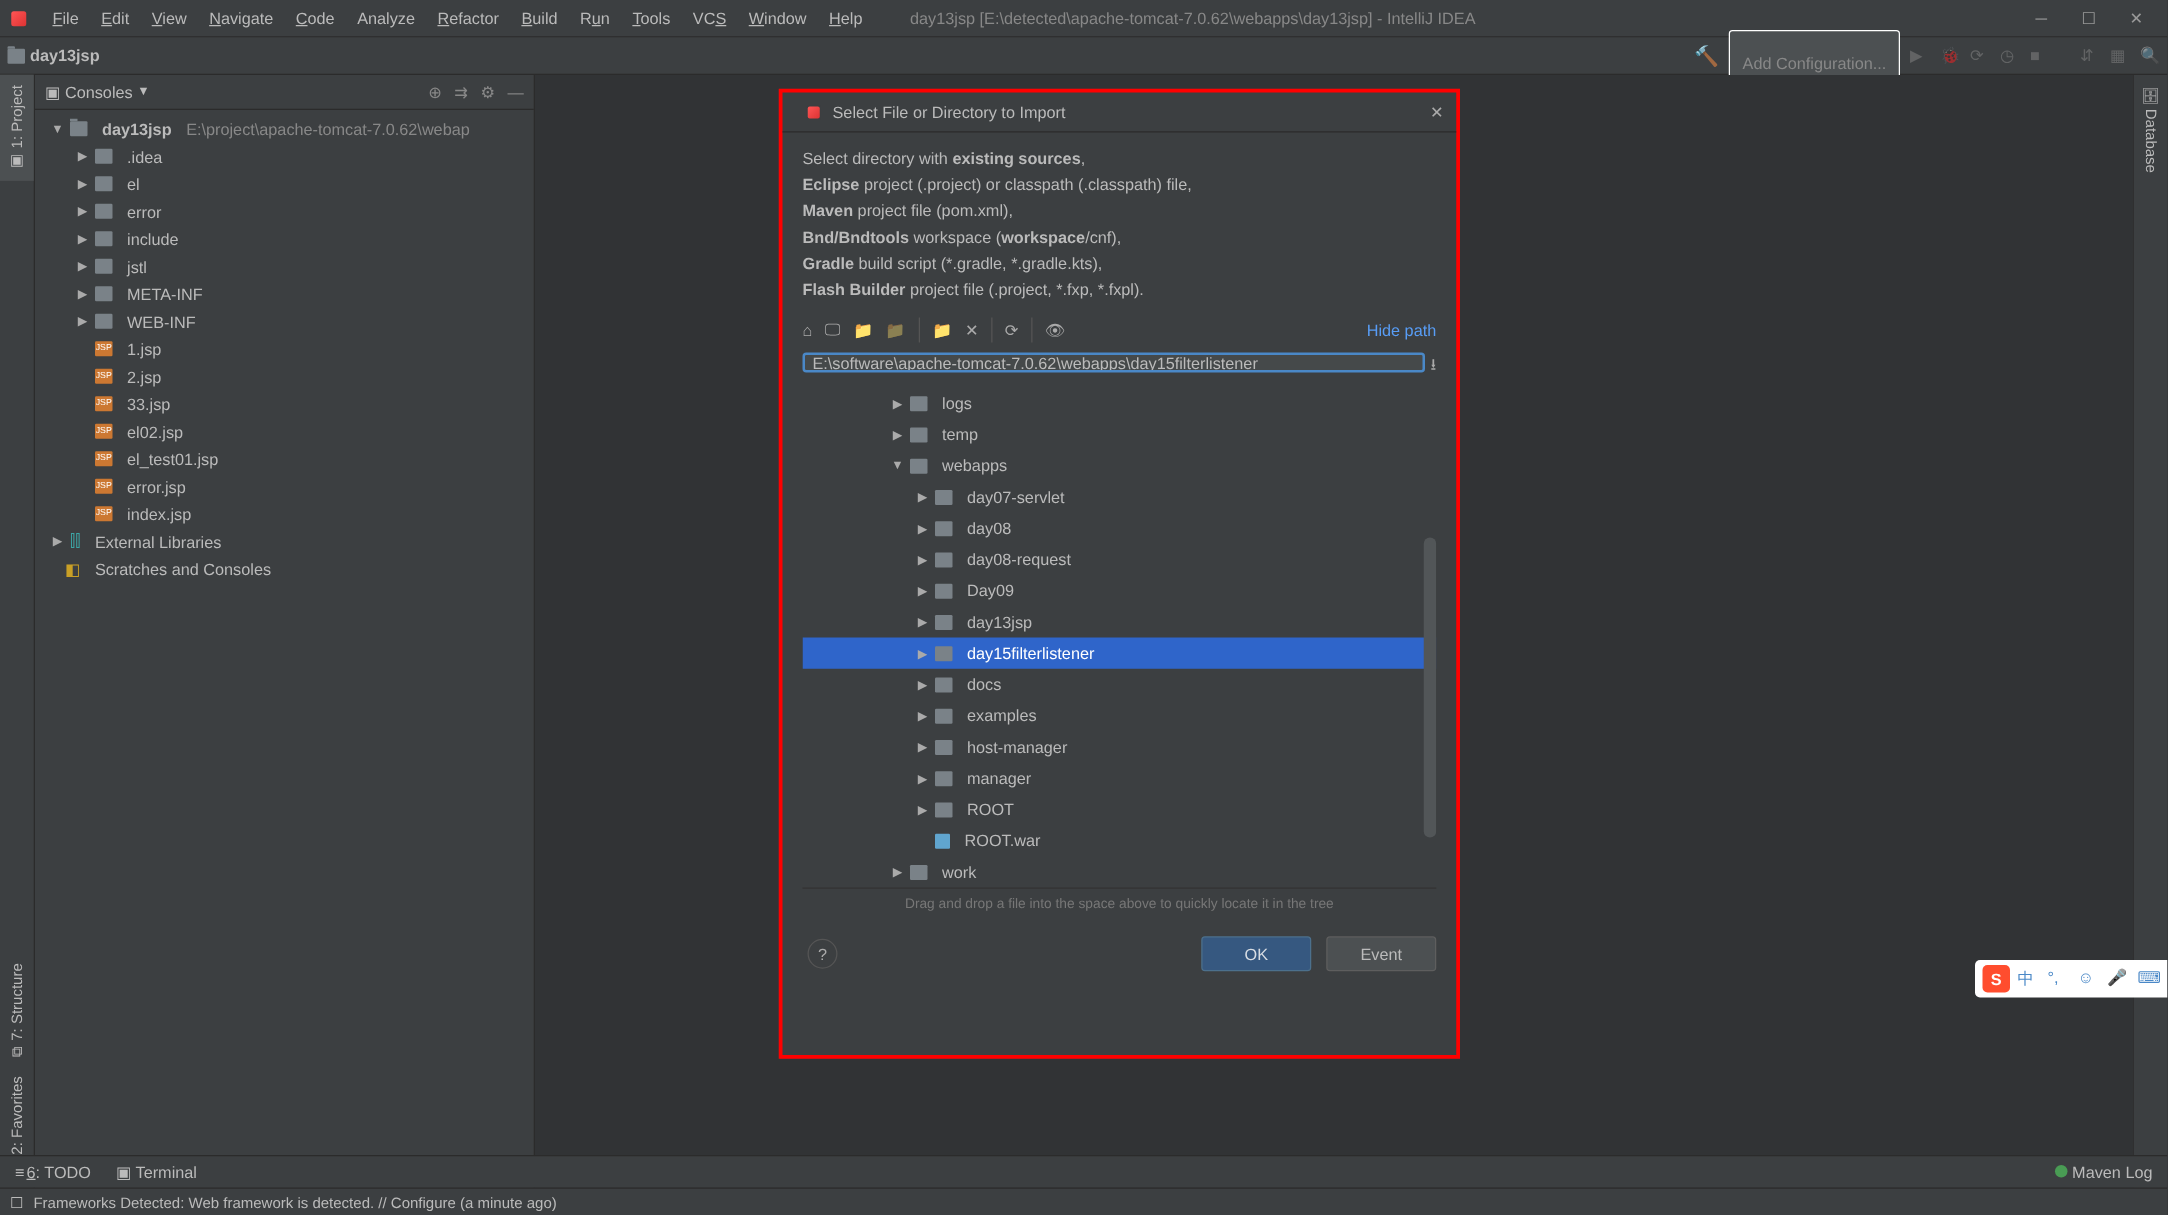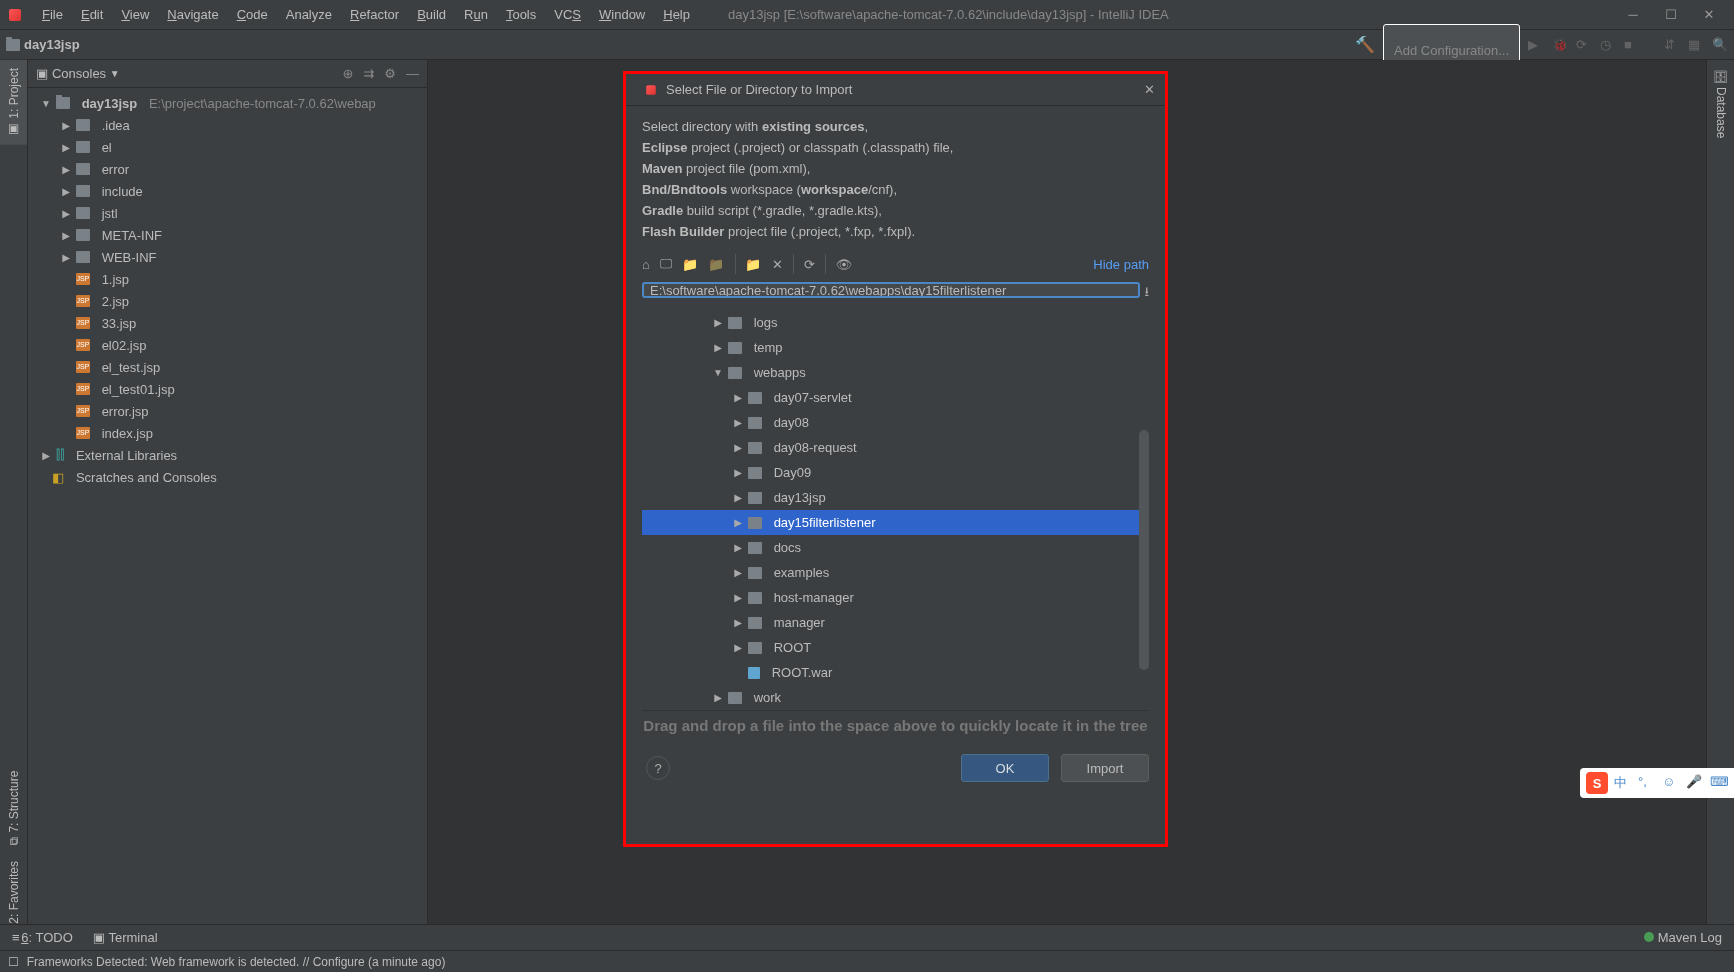--- a/index.html
+++ b/index.html
@@ -52,21 +52,21 @@
     .desc-text { line-height: 21px; color: #bbb; font-size: 13px; }
     .desc-text b { color: #bbb; font-weight: bold; }
     .dlg-toolbar { display: flex; align-items: center; gap: 10px; margin-top: 10px; padding: 2px 0; color:#aaa; }
     .dlg-tool-sep { width: 1px; height: 20px; background: #555; }
     .hide-path { margin-left: auto; color: #589df6; }
     .path-input-row { display: flex; gap: 4px; margin-top: 6px; }
     .path-input { flex: 1; height: 16px; background: #45494a; border: 2px solid #4a88c7; color: #bbb; padding: 0 6px; font-size: 13px; border-radius: 3px; outline:none; }
     .dl-tree { margin-top: 6px; max-height: 410px; overflow-y: auto; border-bottom: 1px solid #333; position:relative;}
     .dl-row { display: flex; align-items: center; height: 25px; gap: 4px; }
     .dl-row.selected { background: #2f65ca; color: #fff; }
-    .dl-hint { text-align: center; color: #777; font-size: 15px; padding: 6px 0; font-weight: bold; }
+    .dl-hint { text-align: center; color: #777; font-size: 11px; padding: 6px 0; }
     .dlg-buttons { display: flex; justify-content: flex-end; gap: 12px; padding-top: 14px; align-items:center;}
     .help-btn { width: 24px; height: 24px; border: 1px solid #555; border-radius: 50%; display:flex;align-items:center;justify-content:center; color:#aaa; margin-right:auto; margin-left:4px;}
     .btn { width: 88px; height: 28px; border-radius: 3px; display:flex;align-items:center;justify-content:center; }
     .btn-primary { background: #365880; border: 1px solid #4c708c; color: #d8dde3; }
     .btn-sec { background: #4c5052; border: 1px solid #5e5e5e; color: #bbb; }
 
     .statusbar { position: absolute; bottom: 0; left: 0; right: 0; height: 22px; background: #3c3f41; border-top: 1px solid #2b2b2b; display:flex;align-items:center; padding:0 8px; color:#bbb; font-size:12px;}
     .tool-strip { position: absolute; bottom: 22px; left: 0; right: 0; height: 26px; background: #3c3f41; border-top: 1px solid #2b2b2b; display:flex;align-items:center; padding:0 12px; gap: 20px;}
 
     .ime-bar { position: absolute; bottom: 174px; right: 0; height: 30px; background: #fff; border-radius: 4px 0 0 4px; display:flex;align-items:center; gap:6px; padding: 0 6px;}
@@ -88,21 +88,21 @@
     <div class="menu-item"><u>C</u>ode</div>
     <div class="menu-item">Analyze</div>
     <div class="menu-item"><u>R</u>efactor</div>
     <div class="menu-item"><u>B</u>uild</div>
     <div class="menu-item">R<u>u</u>n</div>
     <div class="menu-item"><u>T</u>ools</div>
     <div class="menu-item">VC<u>S</u></div>
     <div class="menu-item"><u>W</u>indow</div>
     <div class="menu-item"><u>H</u>elp</div>
   </div>
-  <div class="titlebar-title">day13jsp [E:\software\apache-tomcat-7.0.62\include\day13jsp] - IntelliJ IDEA</div>
+  <div class="titlebar-title">day13jsp [E:\detected\apache-tomcat-7.0.62\webapps\day13jsp] - IntelliJ IDEA</div>
   <div class="win-controls">
     <div class="win-btn">─</div>
     <div class="win-btn">☐</div>
     <div class="win-btn">✕</div>
   </div>
 </div>
 
 <div class="navbar">
   <div class="breadcrumb">
     <span class="nav-icon"></span>
@@ -157,21 +157,20 @@
         <div class="tree-row" style="padding-left:32px"><span class="tree-arrow">▶</span><span class="fold-mod"></span>&nbsp;<span>el</span></div>
         <div class="tree-row" style="padding-left:32px"><span class="tree-arrow">▶</span><span class="fold-mod"></span>&nbsp;<span>error</span></div>
         <div class="tree-row" style="padding-left:32px"><span class="tree-arrow">▶</span><span class="fold-mod"></span>&nbsp;<span>include</span></div>
         <div class="tree-row" style="padding-left:32px"><span class="tree-arrow">▶</span><span class="fold-mod"></span>&nbsp;<span>jstl</span></div>
         <div class="tree-row" style="padding-left:32px"><span class="tree-arrow">▶</span><span class="fold-mod"></span>&nbsp;<span>META-INF</span></div>
         <div class="tree-row" style="padding-left:32px"><span class="tree-arrow">▶</span><span class="fold-mod" style="background:#7a8288"></span>&nbsp;<span>WEB-INF</span></div>
         <div class="tree-row" style="padding-left:48px"><span class="jsp-icon">JSP</span>&nbsp;<span>1.jsp</span></div>
         <div class="tree-row" style="padding-left:48px"><span class="jsp-icon">JSP</span>&nbsp;<span>2.jsp</span></div>
         <div class="tree-row" style="padding-left:48px"><span class="jsp-icon">JSP</span>&nbsp;<span>33.jsp</span></div>
         <div class="tree-row" style="padding-left:48px"><span class="jsp-icon">JSP</span>&nbsp;<span>el02.jsp</span></div>
-        <div class="tree-row" style="padding-left:48px"><span class="jsp-icon">JSP</span>&nbsp;<span>el_test.jsp</span></div>
         <div class="tree-row" style="padding-left:48px"><span class="jsp-icon">JSP</span>&nbsp;<span>el_test01.jsp</span></div>
         <div class="tree-row" style="padding-left:48px"><span class="jsp-icon">JSP</span>&nbsp;<span>error.jsp</span></div>
         <div class="tree-row" style="padding-left:48px"><span class="jsp-icon">JSP</span>&nbsp;<span>index.jsp</span></div>
       </div>
       <div class="tree-row" style="padding-left:12px"><span class="tree-arrow">▶</span><span style="color:#3ca6a6">⫿⫿</span>&nbsp;<span>External Libraries</span></div>
       <div class="tree-row" style="padding-left:24px"><span style="color:#c9a026">◧</span>&nbsp;<span>Scratches and Consoles</span></div>
     </div>
   </div>
 
   <div class="content"></div>
@@ -233,21 +232,21 @@
       <div class="dl-row" style="padding-left:90px"><span class="tree-arrow">▶</span><span class="fold-mod"></span>&nbsp;<span>manager</span></div>
       <div class="dl-row" style="padding-left:90px"><span class="tree-arrow">▶</span><span class="fold-mod"></span>&nbsp;<span>ROOT</span></div>
       <div class="dl-row" style="padding-left:106px"><span style="width:12px;height:12px;background:#60a5cf;border-radius:1px"></span>&nbsp;<span>ROOT.war</span></div>
       <div class="dl-row" style="padding-left:70px"><span class="tree-arrow">▶</span><span class="fold-mod"></span>&nbsp;<span>work</span></div>
       <div class="dl-scrollbar"></div>
     </div>
     <div class="dl-hint">Drag and drop a file into the space above to quickly locate it in the tree</div>
     <div class="dlg-buttons">
       <div class="help-btn">?</div>
       <div class="btn btn-primary">OK</div>
-      <div class="btn btn-sec">Import</div>
+      <div class="btn btn-sec">Event</div>
     </div>
   </div>
 </div>
 
 <div class="tool-strip">
   <span><span style="letter-spacing:-1px">≡ </span><u>6</u>: TODO</span>
   <span>▣ <span>Terminal</span></span>
   <span style="margin-left:auto"><span style="width:10px;height:10px;background:#499c54;border-radius:50%;display:inline-block"></span> <span>Maven Log</span></span>
 </div>
 

